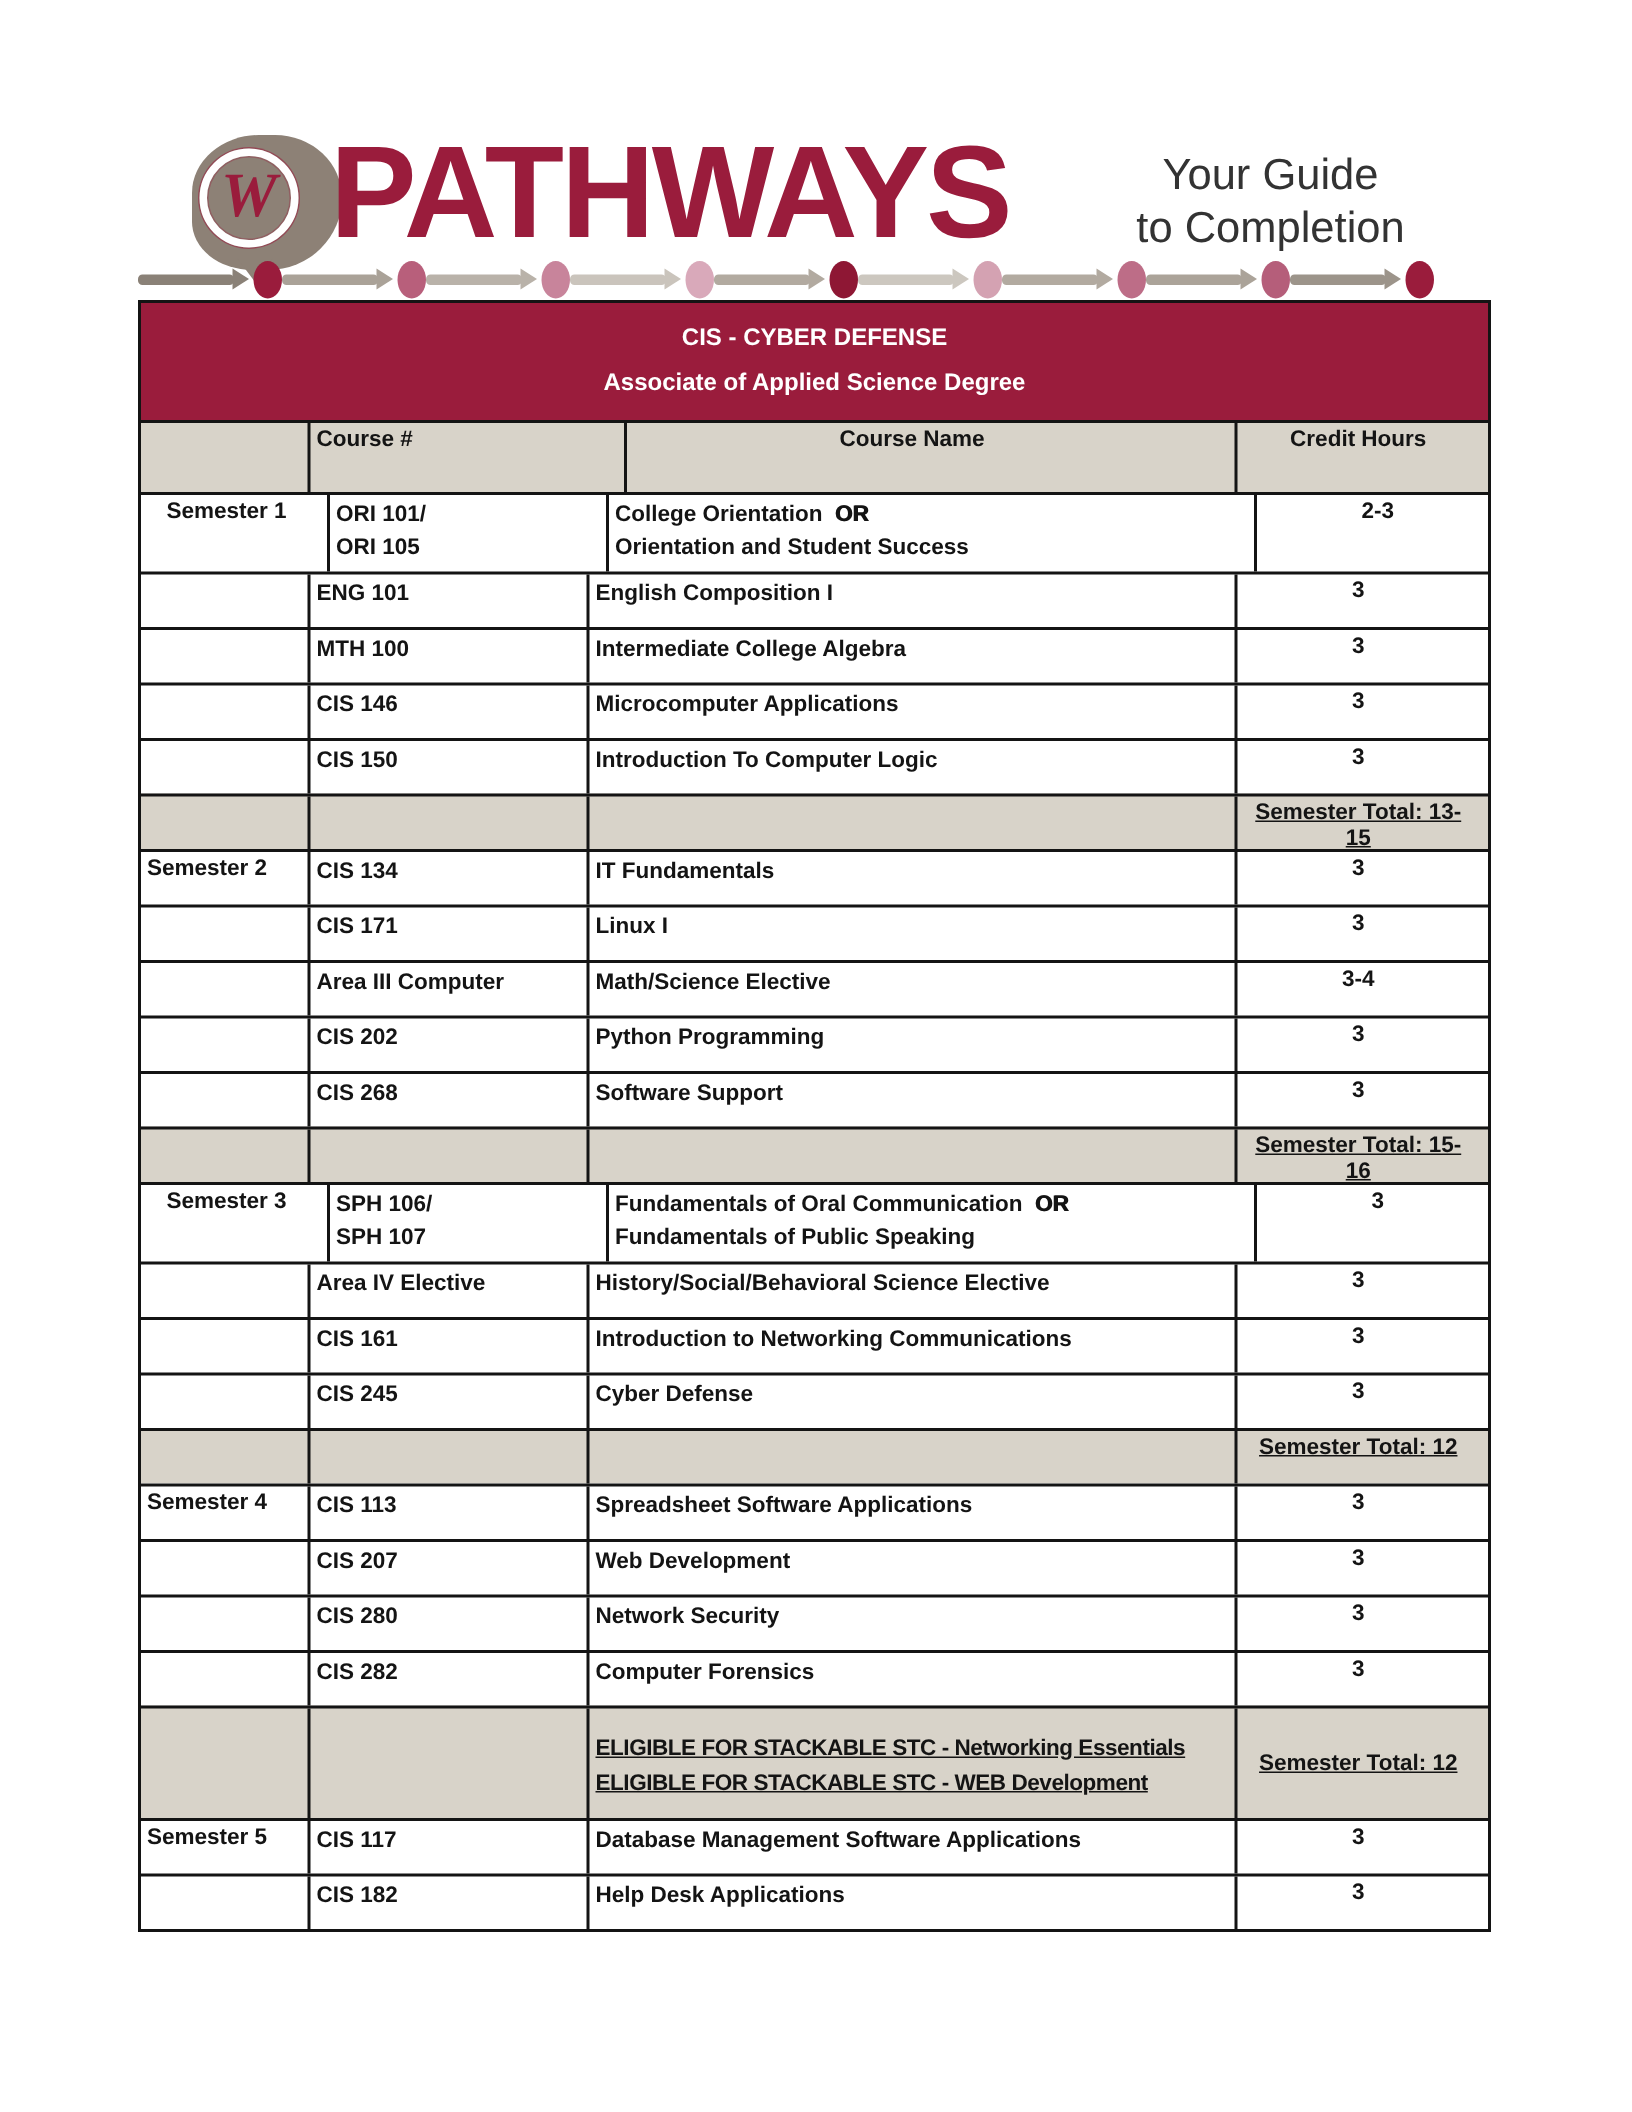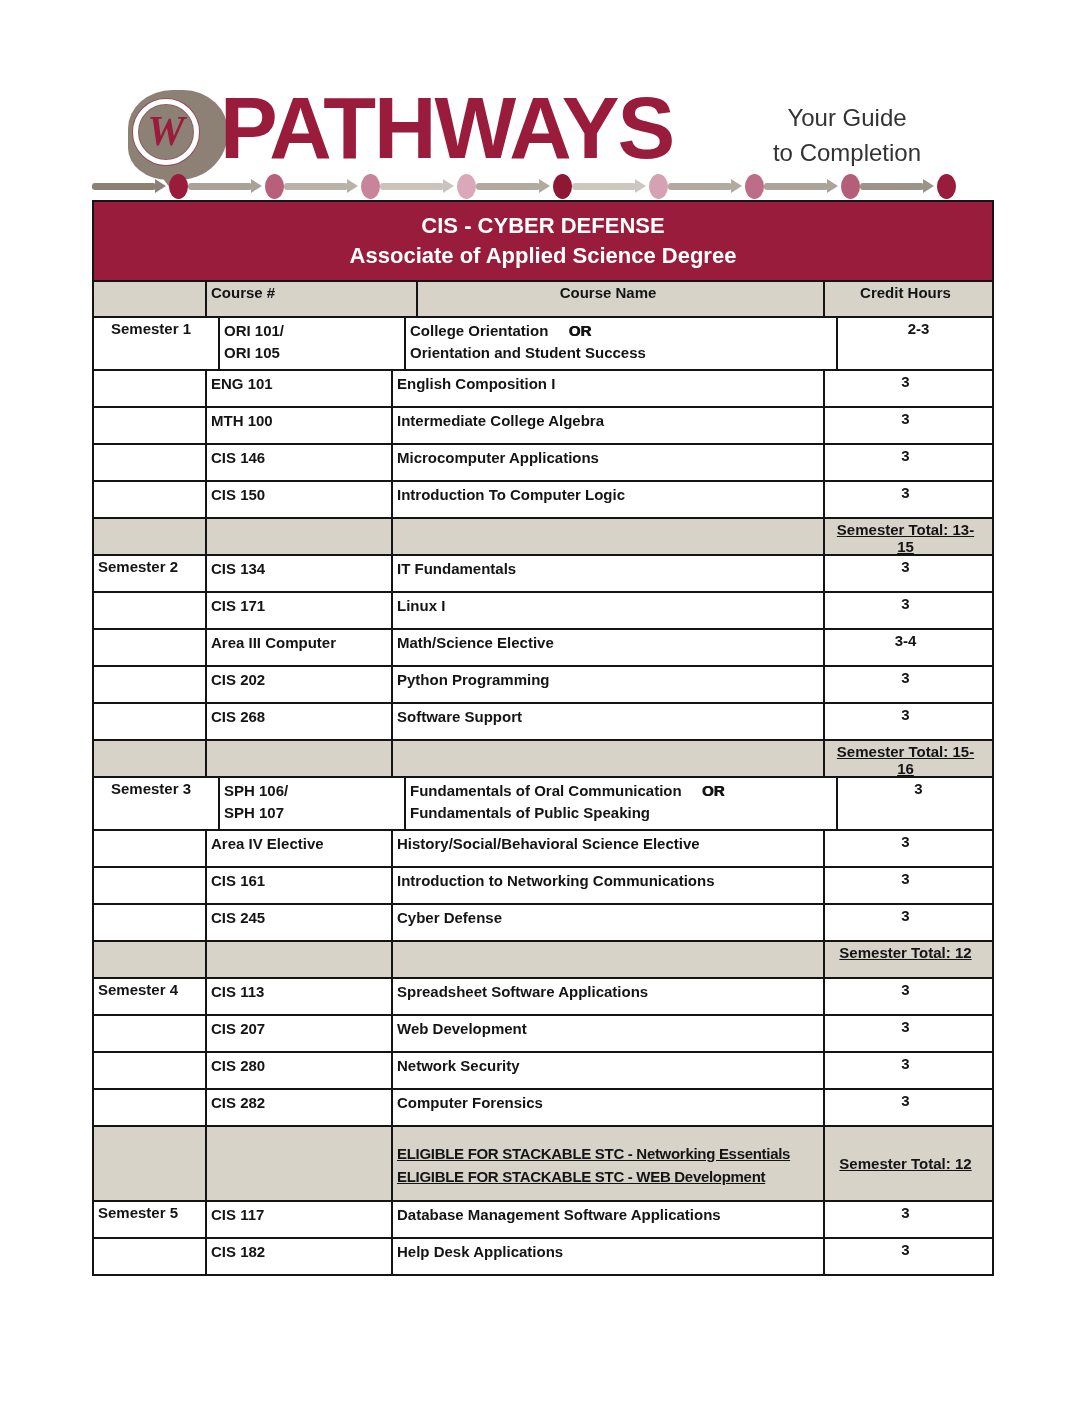--- a/index.html
+++ b/index.html
@@ -31,55 +31,55 @@
     font-family:"Liberation Serif", serif; font-weight:bold; font-style:italic;
     font-size:42px; color:var(--maroon,#9a1c3c); line-height:1; margin-top:-3px;
   }
   .brand {
     position:absolute; left:220px; top:84px; height:86px;
     font-size:84px; font-weight:bold; letter-spacing:-2px; line-height:84px;
     color:var(--maroon,#9a1c3c); transform:scale(1.03,1.04); transform-origin:left top;
   }
   .tagline {
     position:absolute; left:752px; top:100px; width:190px; text-align:center;
-    font-size:24px; line-height:35px; color:#333333;
+    font-size:29px; line-height:35px; color:#333333;
   }
 
   
   .timeline { position:absolute; left:92px; top:172px; width:866px; height:28px; display:flex; }
   .seg { display:flex; align-items:center; width:96px; }
   .shaft { flex:1; height:7px; border-radius:3px; }
   .head { width:0; height:0; border-top:7px solid transparent; border-bottom:7px solid transparent; border-left:11px solid #999; margin-left:-1px; }
   .dot { width:19px; height:25px; border-radius:50%; margin-left:3px; }
 
   
   .pathway-table {
     position:absolute; left:92px; top:200px; width:902px;
     border:2px solid #141414; background:#fff;
   }
   .band {
     height:78px; background:var(--maroon,#9a1c3c); color:#ffffff; text-align:center;
-    padding-top:9px; font-weight:bold; font-size:22px; line-height:30px;
+    padding-top:9px; font-weight:bold; font-size:16px; line-height:30px;
   }
   .trow {
     display:grid; grid-template-columns:111px 186px 407px 188px;
     border-top:2px solid #141414; height:37px; background:#fff;
   }
-  .trow.thead { height:36px; background:var(--beige,#d8d3c9); }
+  .trow.thead { height:48px; background:var(--beige,#d8d3c9); }
   .trow.tall  { height:53px;padding-left:13px; }
   .trow.xtall { height:75px; }
   .trow.shade { background:var(--beige,#d8d3c9);text-decoration:underline; }
   .c { padding:2px 4px 0 4px; font-size:15px; font-weight:bold; line-height:17px; overflow:hidden; }
   .c + .c { border-left:2px solid #141414; }
   .c .ln { line-height:22px; white-space:nowrap; }
   .c.center, .c.hours { text-align:center;margin-left:25px; }
   .notes { display:flex; flex-direction:column; justify-content:center; letter-spacing:-0.3px; }
   .notes .ln { line-height:23px; }
   .midv { display:flex; align-items:center; justify-content:center; padding-top:0; }
-  .or { text-shadow:0.7px 0 0 currentColor; margin-left:16px; }
+  .or { text-shadow:0.7px 0 0 currentColor; margin-left:4px; }
 </style>
 </head>
 <body>
 
 <div class="page" style="--maroon: #9a1c3c; --beige: #d8d3c9; --taupe: #8d8176; --dark-text: #333333;">
 
   <header class="masthead">
     <div class="pin"></div>
     <div class="pin-tail"></div>
     <div class="ring">

